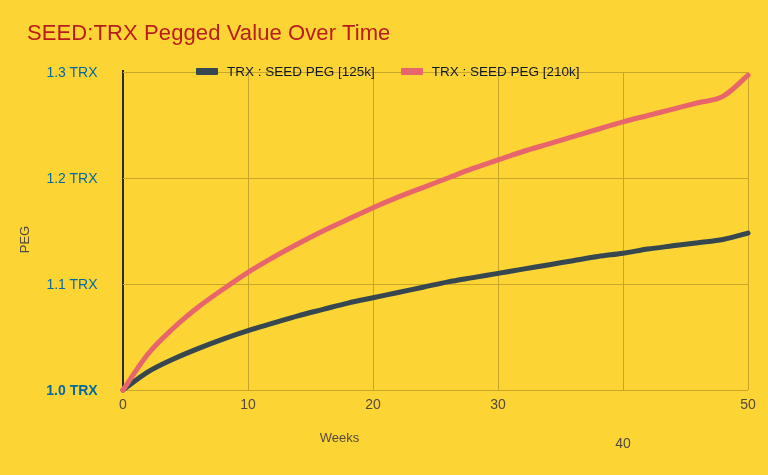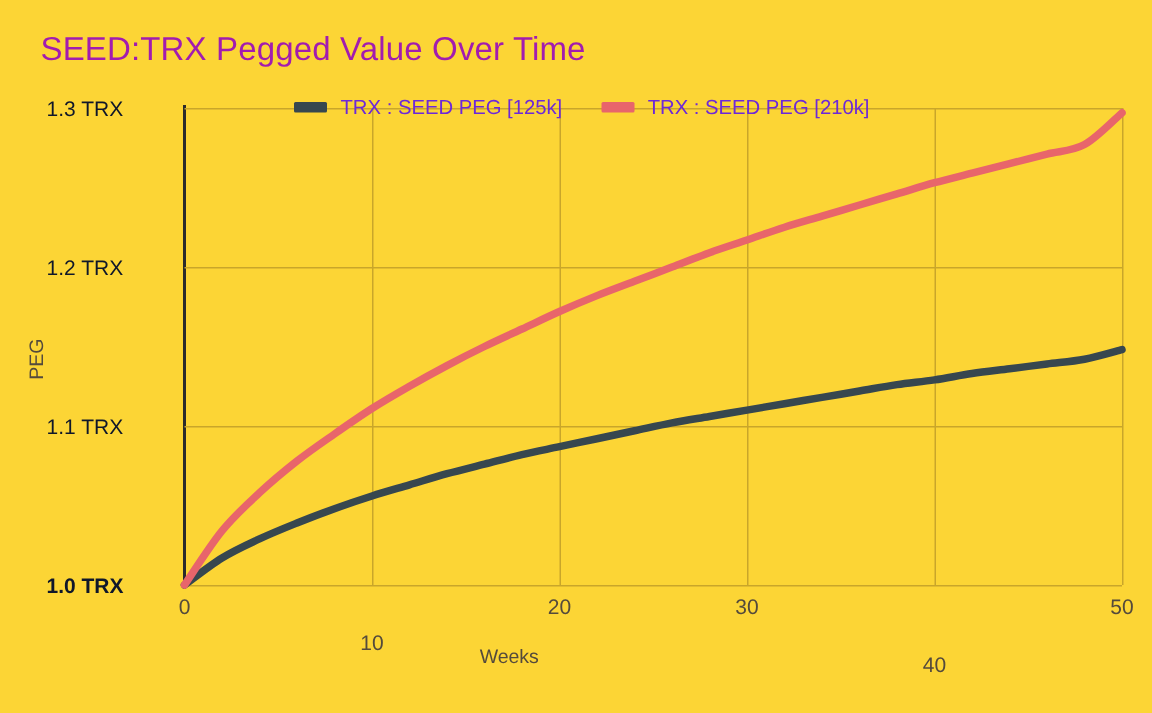--- a/index.html
+++ b/index.html
@@ -17,31 +17,31 @@
     position: relative;
     width: 768px;
     height: 475px;
     background: #FCD535;
   }
   #chart-title {
     position: absolute;
     left: 27px;
     top: 20px;
     font-size: 22px;
-    color: #a21caf;
+    color: #b91c1c;
     letter-spacing: 0.1px;
     white-space: nowrap;
   }
   .ytick-label {
     position: absolute;
     right: 0;
     width: 80px;
-    text-align: left;
+    text-align: center;
     font-size: 14px;
-    color: #0f172a;
+    color: #0369a1;
     transform: translateY(-50%);
     white-space: nowrap;
   }
   .xtick-label {
     position: absolute;
     top: 396px;
     width: 60px;
     text-align: center;
     font-size: 14px;
     color: #544a3c;
@@ -110,21 +110,21 @@
     align-items: center;
     gap: 9px;
   }
   .legend-swatch {
     width: 22px;
     height: 7px;
     border-radius: 1px;
   }
   .legend-text {
     font-size: 13.5px;
-    color: #6d28d9;
+    color: #0f172a;
     white-space: nowrap;
   }
   #lines-svg {
     position: absolute;
     left: 0;
     top: 0;
     width: 625px;
     height: 318px;
     overflow: visible;
   }
@@ -140,21 +140,21 @@
   <div id="xaxis-title">Weeks</div>
 
   <div id="ytick-container">
       <div class="ytick-label" style="top: 390px; left: 31px; width: 82px; font-weight: bold;">1.0 TRX</div>
       <div class="ytick-label" style="top: 284px; left: 31px; width: 82px;">1.1 TRX</div>
       <div class="ytick-label" style="top: 178px; left: 31px; width: 82px;">1.2 TRX</div>
       <div class="ytick-label" style="top: 72px; left: 31px; width: 82px;">1.3 TRX</div>
     </div>
   <div id="xtick-container">
       <div class="xtick-label" style="left: 93px;">0</div>
-      <div class="xtick-label" style="left: 218px; margin-top: 24px;">10</div>
+      <div class="xtick-label" style="left: 218px;">10</div>
       <div class="xtick-label" style="left: 343px;">20</div>
       <div class="xtick-label" style="left: 468px;">30</div>
       <div class="xtick-label" style="left: 593px; margin-top: 39px;">40</div>
       <div class="xtick-label" style="left: 718px;">50</div>
     </div>
 
   <div id="axis-y"></div>
 
   <div id="plot-area">
     <div id="grid-container">

